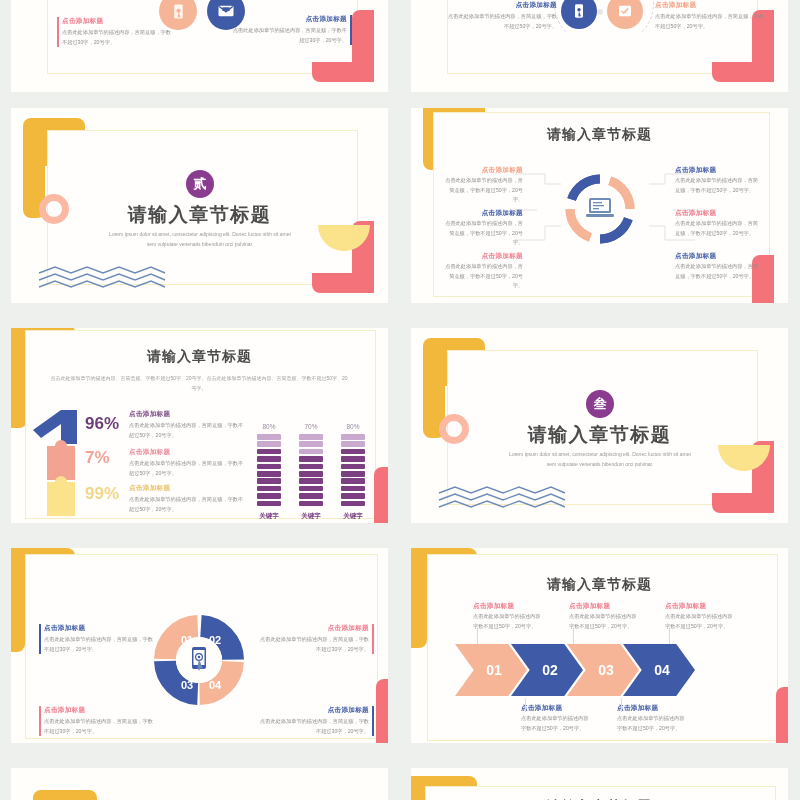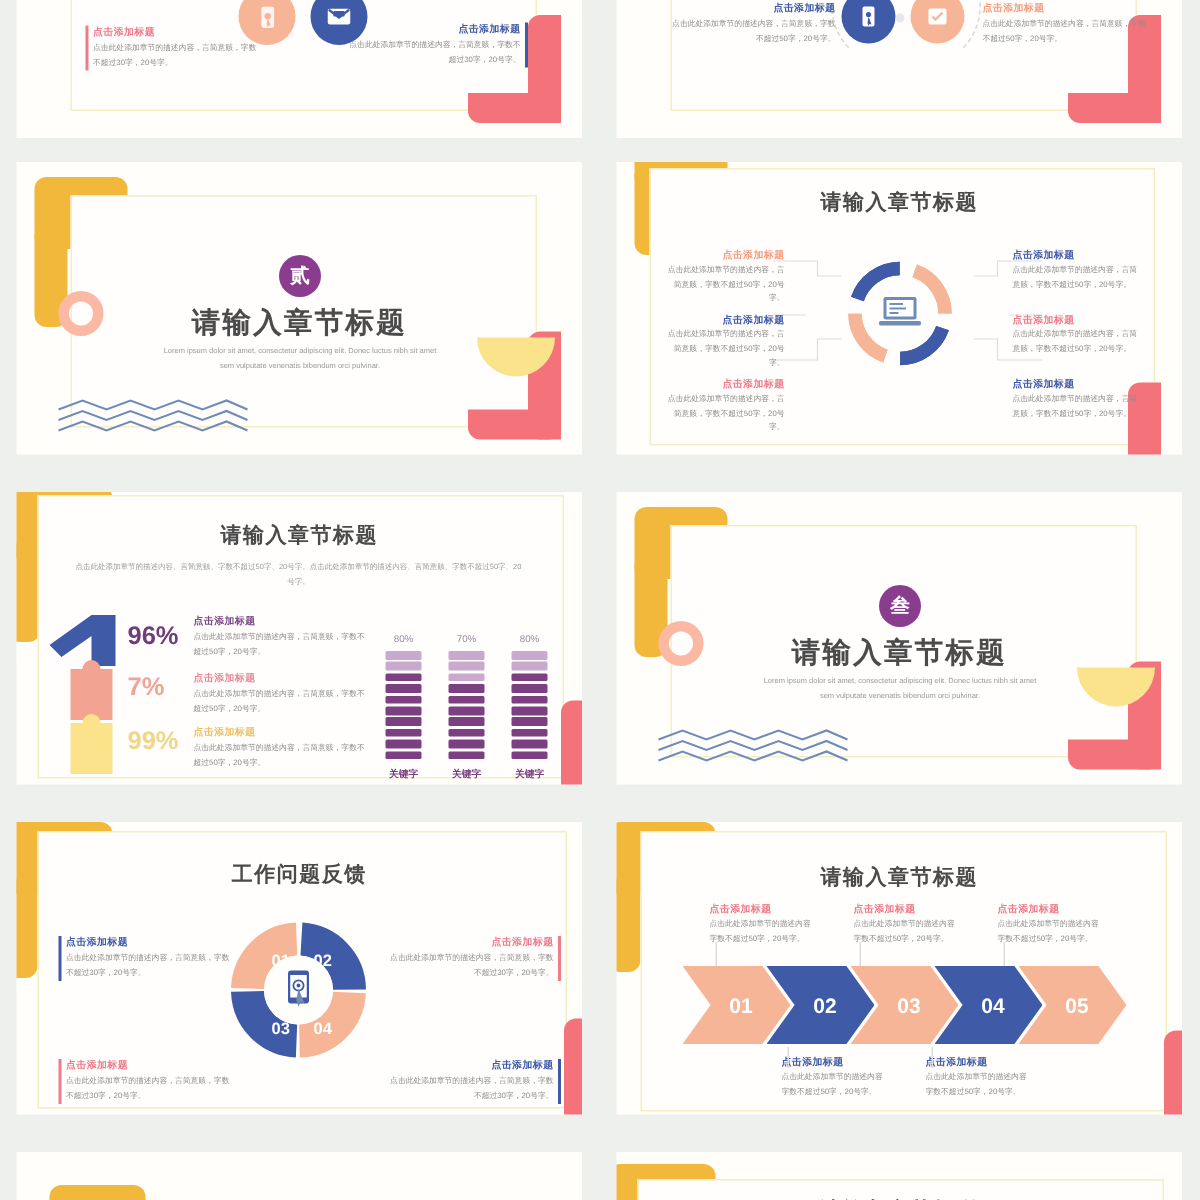--- a/index.html
+++ b/index.html
@@ -361,21 +361,20 @@
 
   <div class="row" style="top:540px;">
 
     <div class="cell left">
       <div class="slide">
         <div class="deco-yellow-corner a" style="left:-8px;top:0px;width:72px;"></div>
         <div class="deco-yellow-corner b" style="left:-8px;top:38px;height:66px;"></div>
         <div class="inner-border" style="left:14px;top:6px;right:10px;bottom:4px;"></div>
         <div class="deco-red-corner b" style="right:-10px;bottom:-10px;height:74px;"></div>
 
-        <div class="s-title" style="top:26px;font-size:14px;">工作问题反馈</div>
 
         <div style="position:absolute;left:140px;top:64px;width:96px;height:96px;">
           <svg width="96" height="96" viewBox="0 0 96 96">
             <circle cx="48" cy="48" r="34" fill="none" stroke="#3f5aa6" stroke-width="22" stroke-dasharray="51 162" stroke-dashoffset="-2" transform="rotate(-90 48 48)"></circle>
             <circle cx="48" cy="48" r="34" fill="none" stroke="#f7b598" stroke-width="22" stroke-dasharray="51 162" stroke-dashoffset="-55" transform="rotate(-90 48 48)"></circle>
             <circle cx="48" cy="48" r="34" fill="none" stroke="#3f5aa6" stroke-width="22" stroke-dasharray="51 162" stroke-dashoffset="-108" transform="rotate(-90 48 48)"></circle>
             <circle cx="48" cy="48" r="34" fill="none" stroke="#f7b598" stroke-width="22" stroke-dasharray="51 162" stroke-dashoffset="-161" transform="rotate(-90 48 48)"></circle>
             <circle cx="48" cy="48" r="23" fill="#fffefb"></circle>
             <text x="30" y="32" fill="#fff" font-size="11" font-weight="700" font-family="Liberation Sans, sans-serif">01</text>
             <text x="58" y="32" fill="#fff" font-size="11" font-weight="700" font-family="Liberation Sans, sans-serif">02</text>
@@ -431,23 +430,20 @@
             </div>
             <div class="chev" style="left: 56px; width: 72px; background: rgb(63, 90, 166); z-index: 9; clip-path: polygon(0% 0%, 74% 0%, 100% 50%, 74% 100%, 0% 100%, 26% 50%);">
               <span style="margin-left: 6px;">02</span>
             </div>
             <div class="chev" style="left: 112px; width: 72px; background: rgb(247, 181, 152); z-index: 8; clip-path: polygon(0% 0%, 74% 0%, 100% 50%, 74% 100%, 0% 100%, 26% 50%);">
               <span style="margin-left: 6px;">03</span>
             </div>
             <div class="chev" style="left: 168px; width: 72px; background: rgb(63, 90, 166); z-index: 7; clip-path: polygon(0% 0%, 74% 0%, 100% 50%, 74% 100%, 0% 100%, 26% 50%);">
               <span style="margin-left: 6px;">04</span>
             </div>
-            <div class="chev" style="left: 224px; width: 72px; background: rgb(247, 181, 152); z-index: 6; clip-path: polygon(0% 0%, 74% 0%, 100% 50%, 74% 100%, 0% 100%, 26% 50%);">
-              <span style="margin-left: 6px;">05</span>
-            </div>
           </div>
 
         <div style="position:absolute;left:62px;top:54px;width:70px;">
           <div class="h-sm h-pink">点击添加标题</div>
           <div class="body-sm" style="margin-top:1px;">点击此处添加章节的描述内容字数不超过50字，20号字。</div>
         </div>
         <div style="position:absolute;left:158px;top:54px;width:70px;">
           <div class="h-sm h-pink">点击添加标题</div>
           <div class="body-sm" style="margin-top:1px;">点击此处添加章节的描述内容字数不超过50字，20号字。</div>
         </div>

